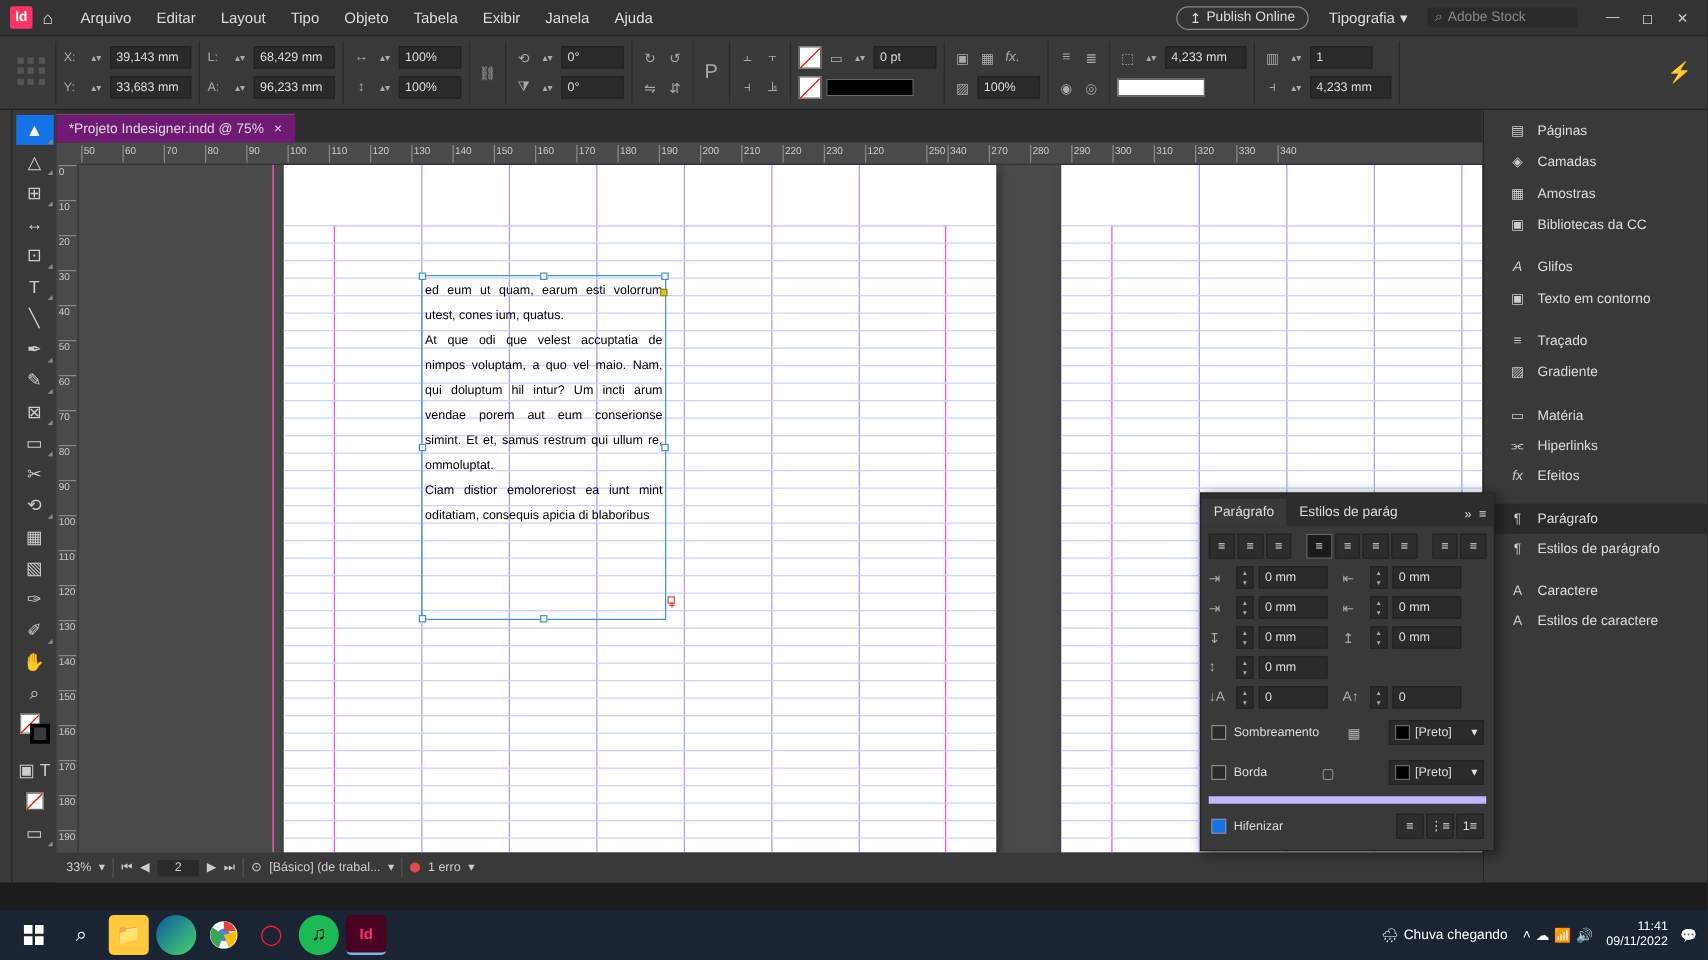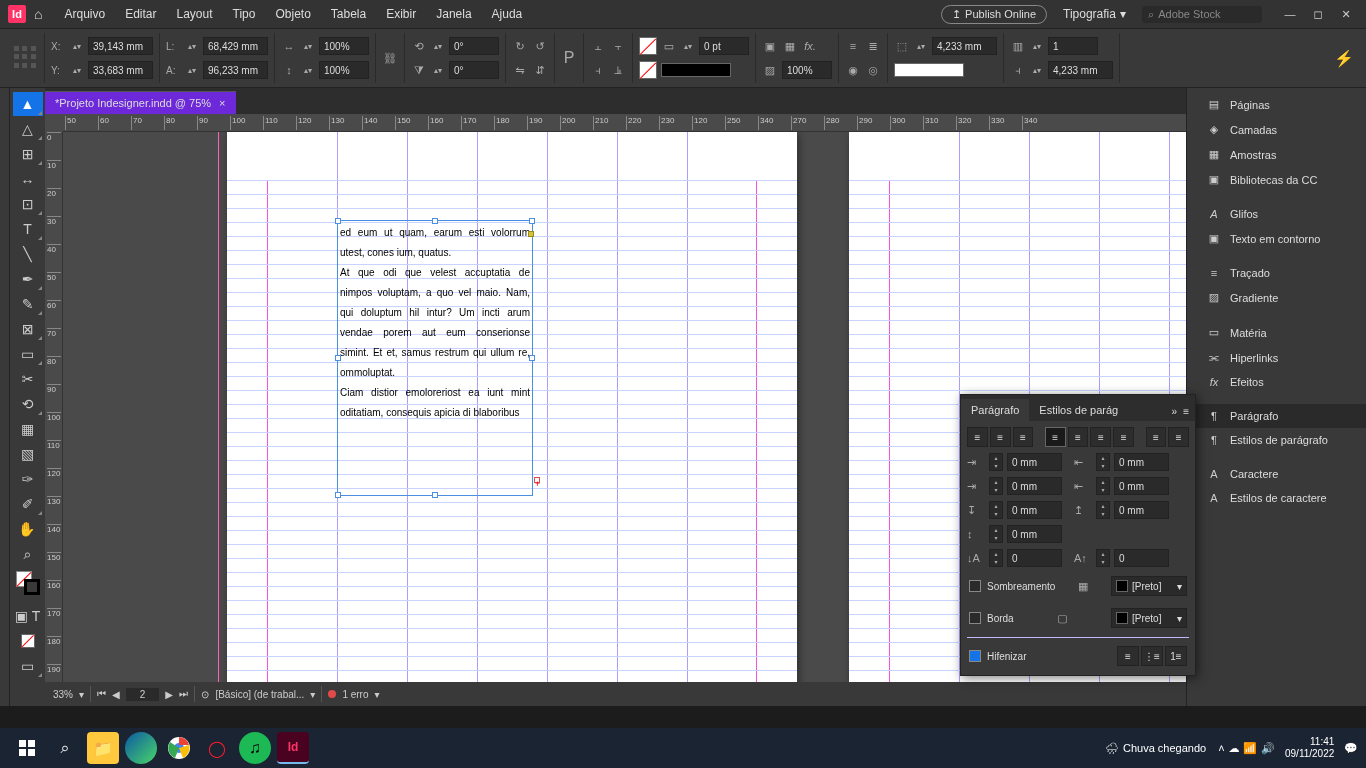--- a/index.html
+++ b/index.html
@@ -33,21 +33,21 @@
 .toolbox{width:35px;background:#393939;display:flex;flex-direction:column;align-items:center;padding-top:4px;gap:1px}
 .tool{width:30px;height:24px;display:flex;align-items:center;justify-content:center;color:#ccc;font-size:14px;position:relative}
 .tool.sel{background:#1473e6;color:#fff}
 .tool .corner{position:absolute;bottom:1px;right:1px;border:2px solid transparent;border-right-color:#888;border-bottom-color:#888;width:0;height:0}
 .fill-stroke{width:24px;height:24px;position:relative;margin-top:4px}
 .fs-fill{position:absolute;width:16px;height:16px;background:#fff;border:1px solid #888;top:0;left:0}
 .fs-fill::after{content:"";position:absolute;width:140%;height:1px;background:red;top:50%;left:-20%;transform:rotate(-45deg)}
 .fs-stroke{position:absolute;width:16px;height:16px;border:3px solid #000;bottom:0;right:0;background:#393939}
 .doc-area{flex:1;display:flex;flex-direction:column;background:#4a4a4a;position:relative;overflow:hidden}
 .tab-row{height:26px;background:#2d2d2d;display:flex;align-items:flex-end}
-.doc-tab{background:#6d28d9;color:#ddd;font-size:11px;padding:5px 10px;border-top:1px solid #555;display:flex;align-items:center;gap:8px}
+.doc-tab{background:#701a75;color:#ddd;font-size:11px;padding:5px 10px;border-top:1px solid #555;display:flex;align-items:center;gap:8px}
 .ruler-h{height:18px;background:#4a4a4a;display:flex;position:relative;border-bottom:1px solid #333;margin-left:18px}
 .ruler-h .tick{position:absolute;font-size:8px;color:#ccc;top:2px;border-left:1px solid #888;padding-left:1px;height:14px}
 .canvas-wrap{flex:1;display:flex;position:relative;overflow:hidden}
 .ruler-v{width:18px;background:#4a4a4a;border-right:1px solid #333;position:relative}
 .ruler-v .tick{position:absolute;font-size:8px;color:#ccc;left:2px;border-top:1px solid #888;width:14px}
 .canvas{flex:1;background:#4a4a4a;position:relative;overflow:hidden}
 .guide-pink-v{position:absolute;top:0;bottom:0;width:1px;background:#ff5fbf}
 .page{position:absolute;background:#fff;box-shadow:2px 2px 8px rgba(0,0,0,0.4)}
 .page .margin-box{position:absolute;border:1px solid #ff4fd8}
 .page .col-line{position:absolute;top:0;bottom:0;width:1px;background:#a89fff}
@@ -329,21 +329,21 @@
         <div class="tick" style="left: 332px;">150</div>
         <div class="tick" style="left: 365px;">160</div>
         <div class="tick" style="left: 398px;">170</div>
         <div class="tick" style="left: 431px;">180</div>
         <div class="tick" style="left: 464px;">190</div>
         <div class="tick" style="left: 497px;">200</div>
         <div class="tick" style="left: 530px;">210</div>
         <div class="tick" style="left: 563px;">220</div>
         <div class="tick" style="left: 596px;">230</div>
         <div class="tick" style="left: 629px;">120</div>
-        <div class="tick" style="left: 662px;">250</div>
+        <div class="tick" style="left: 678px;">250</div>
         <div class="tick" style="left: 695px;">340</div>
         <div class="tick" style="left: 728px;">270</div>
         <div class="tick" style="left: 761px;">280</div>
         <div class="tick" style="left: 794px;">290</div>
         <div class="tick" style="left: 827px;">300</div>
         <div class="tick" style="left: 860px;">310</div>
         <div class="tick" style="left: 893px;">320</div>
         <div class="tick" style="left: 926px;">330</div>
         <div class="tick" style="left: 959px;">340</div>
       </div>
@@ -688,21 +688,21 @@
     <div class="pf-chk-row">
       <div class="pf-chk"></div>
       <span>Borda</span>
       <span class="cb-icon" style="margin-left:auto">▢</span>
       <div class="pf-swatch-sel">
           <div class="sw"></div>
           <span>[Preto]</span>
           <span style="margin-left:auto">▾</span>
         </div>
     </div>
-    <div class="pf-chk-row" style="border-top:1px solid #c4b5fd;padding-top:8px">
+    <div class="pf-chk-row" style="border-top:6px solid #c4b5fd;padding-top:8px">
       <div class="pf-chk on"></div>
       <span>Hifenizar</span>
       <div style="margin-left:auto;display:flex;gap:2px">
         <div class="pf-align-btn">≡</div>
         <div class="pf-align-btn">⋮≡</div>
         <div class="pf-align-btn">1≡</div>
       </div>
     </div>
   </div>
 </div>

